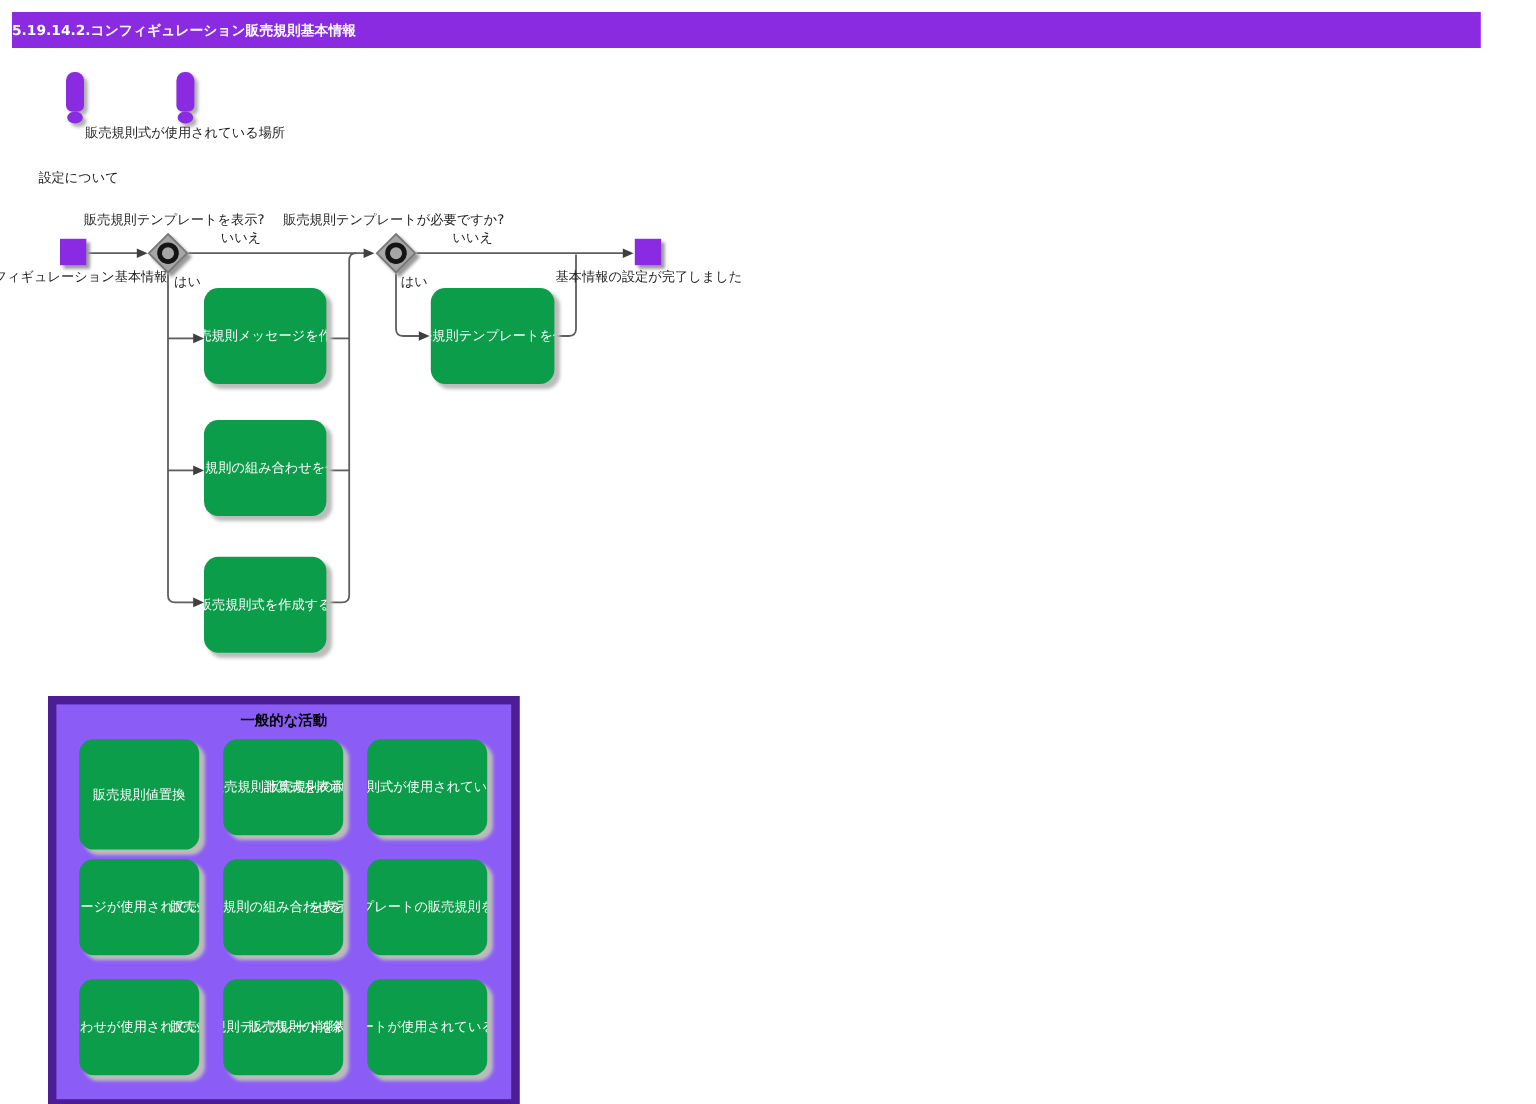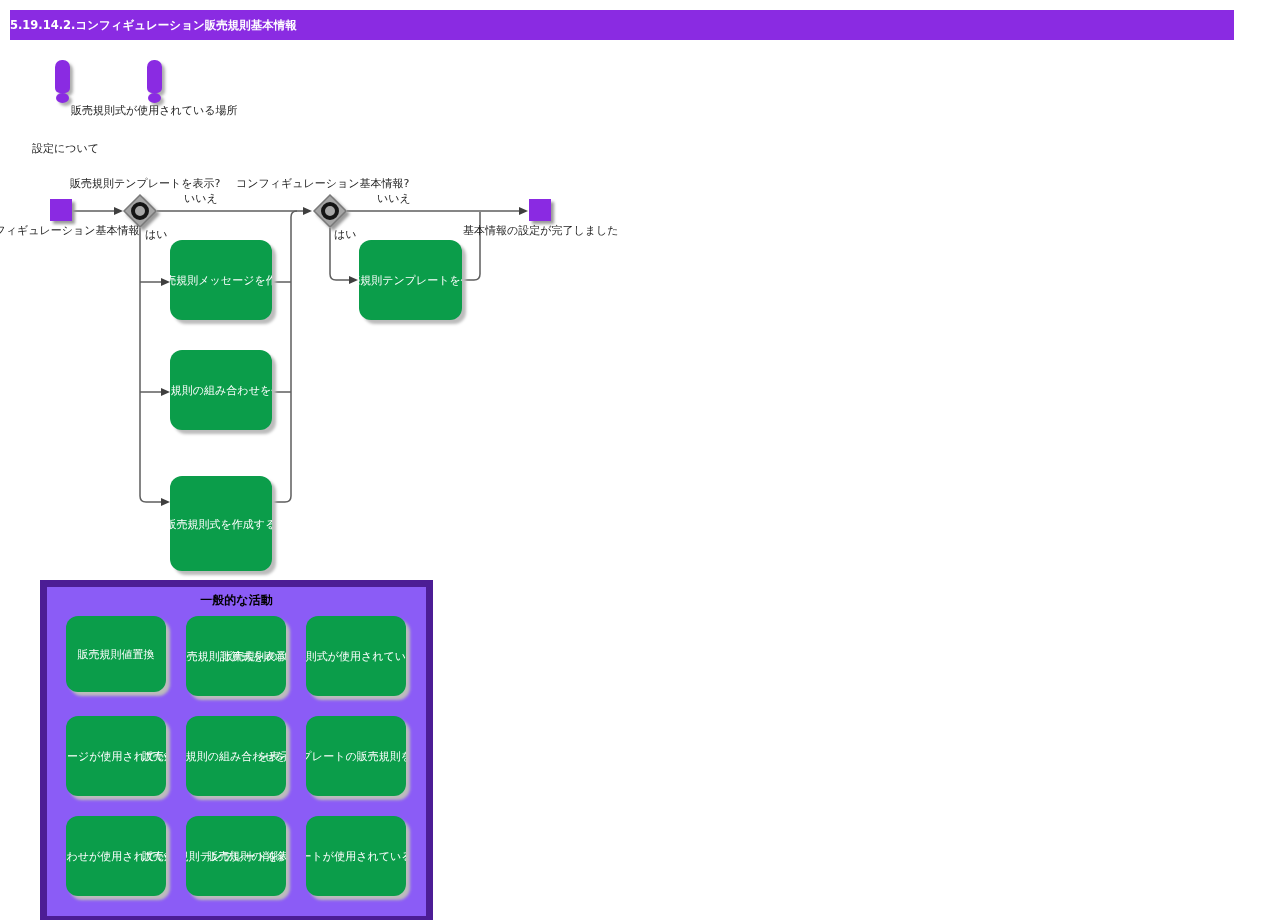--- a/index.html
+++ b/index.html
@@ -102,42 +102,42 @@
       <polygon points="330,195 346,211 330,227 314,211" fill="var(--diamond)" stroke="#787878" stroke-width="1.5"></polygon>
     </g>
     <circle cx="140" cy="211" r="7" fill="var(--diamond)" stroke="#141414" stroke-width="4"></circle>
     <circle cx="330" cy="211" r="7" fill="var(--diamond)" stroke="#141414" stroke-width="4"></circle>
   </svg>
 
   <div class="flabel" style="left:-28px;top:224px;">コンフィギュレーション基本情報</div>
   <div class="flabel" style="left:70px;top:177px;">販売規則テンプレートを表示?</div>
   <div class="flabel" style="left:184px;top:192px;">いいえ</div>
   <div class="flabel" style="left:145px;top:228px;">はい</div>
-  <div class="flabel" style="left:236px;top:177px;">コンフィギュレーション基本情報?</div>
+  <div class="flabel" style="left:236px;top:177px;">販売規則テンプレートが必要ですか?</div>
   <div class="flabel" style="left:377px;top:192px;">いいえ</div>
   <div class="flabel" style="left:334px;top:228px;">はい</div>
   <div class="flabel" style="left:463px;top:224px;">基本情報の設定が完了しました</div>
 
   <div class="actbox" style="left:170px;top:240px;width:102px;height:80px;">
     <span class="lbl">販売規則メッセージを作成</span>
   </div>
   <div class="actbox" style="left:170px;top:350px;width:102px;height:80px;">
     <span class="lbl">販売規則の組み合わせを作成</span>
   </div>
-  <div class="actbox" style="left:170px;top:476px;width:102px;height:95px;">
+  <div class="actbox" style="left:170px;top:464px;width:102px;height:80px;">
     <span class="lbl">販売規則式を作成する</span>
   </div>
   <div class="actbox" style="left:359px;top:240px;width:103px;height:80px;">
     <span class="lbl">販売規則テンプレートを作成</span>
   </div>
 
   <div class="legend">
     <div class="legend-title">一般的な活動</div>
     <div id="legend-grid">
-        <div class="actbox" style="left: 19px; top: 29px; width: 100px; height: 76px;">
+        <div class="actbox" style="left: 19px; top: 29px; width: 100px; height: 92px;">
           <span class="lbl" style="left: calc(50% + 0px);">販売規則値置換</span>
         </div>
         <div class="actbox" style="left: 139px; top: 29px; width: 100px; height: 80px;">
           <span class="lbl" style="left: calc(50% - 5px);">販売規則計算式を表示</span>
           <span class="lbl" style="left: calc(50% + 25px);">販売規則の削除</span>
         </div>
         <div class="actbox" style="left: 259px; top: 29px; width: 100px; height: 80px;">
           <span class="lbl" style="left: calc(50% + 0px);">販売規則式が使用されている場所</span>
         </div>
         <div class="actbox" style="left: 19px; top: 129px; width: 100px; height: 80px;">

